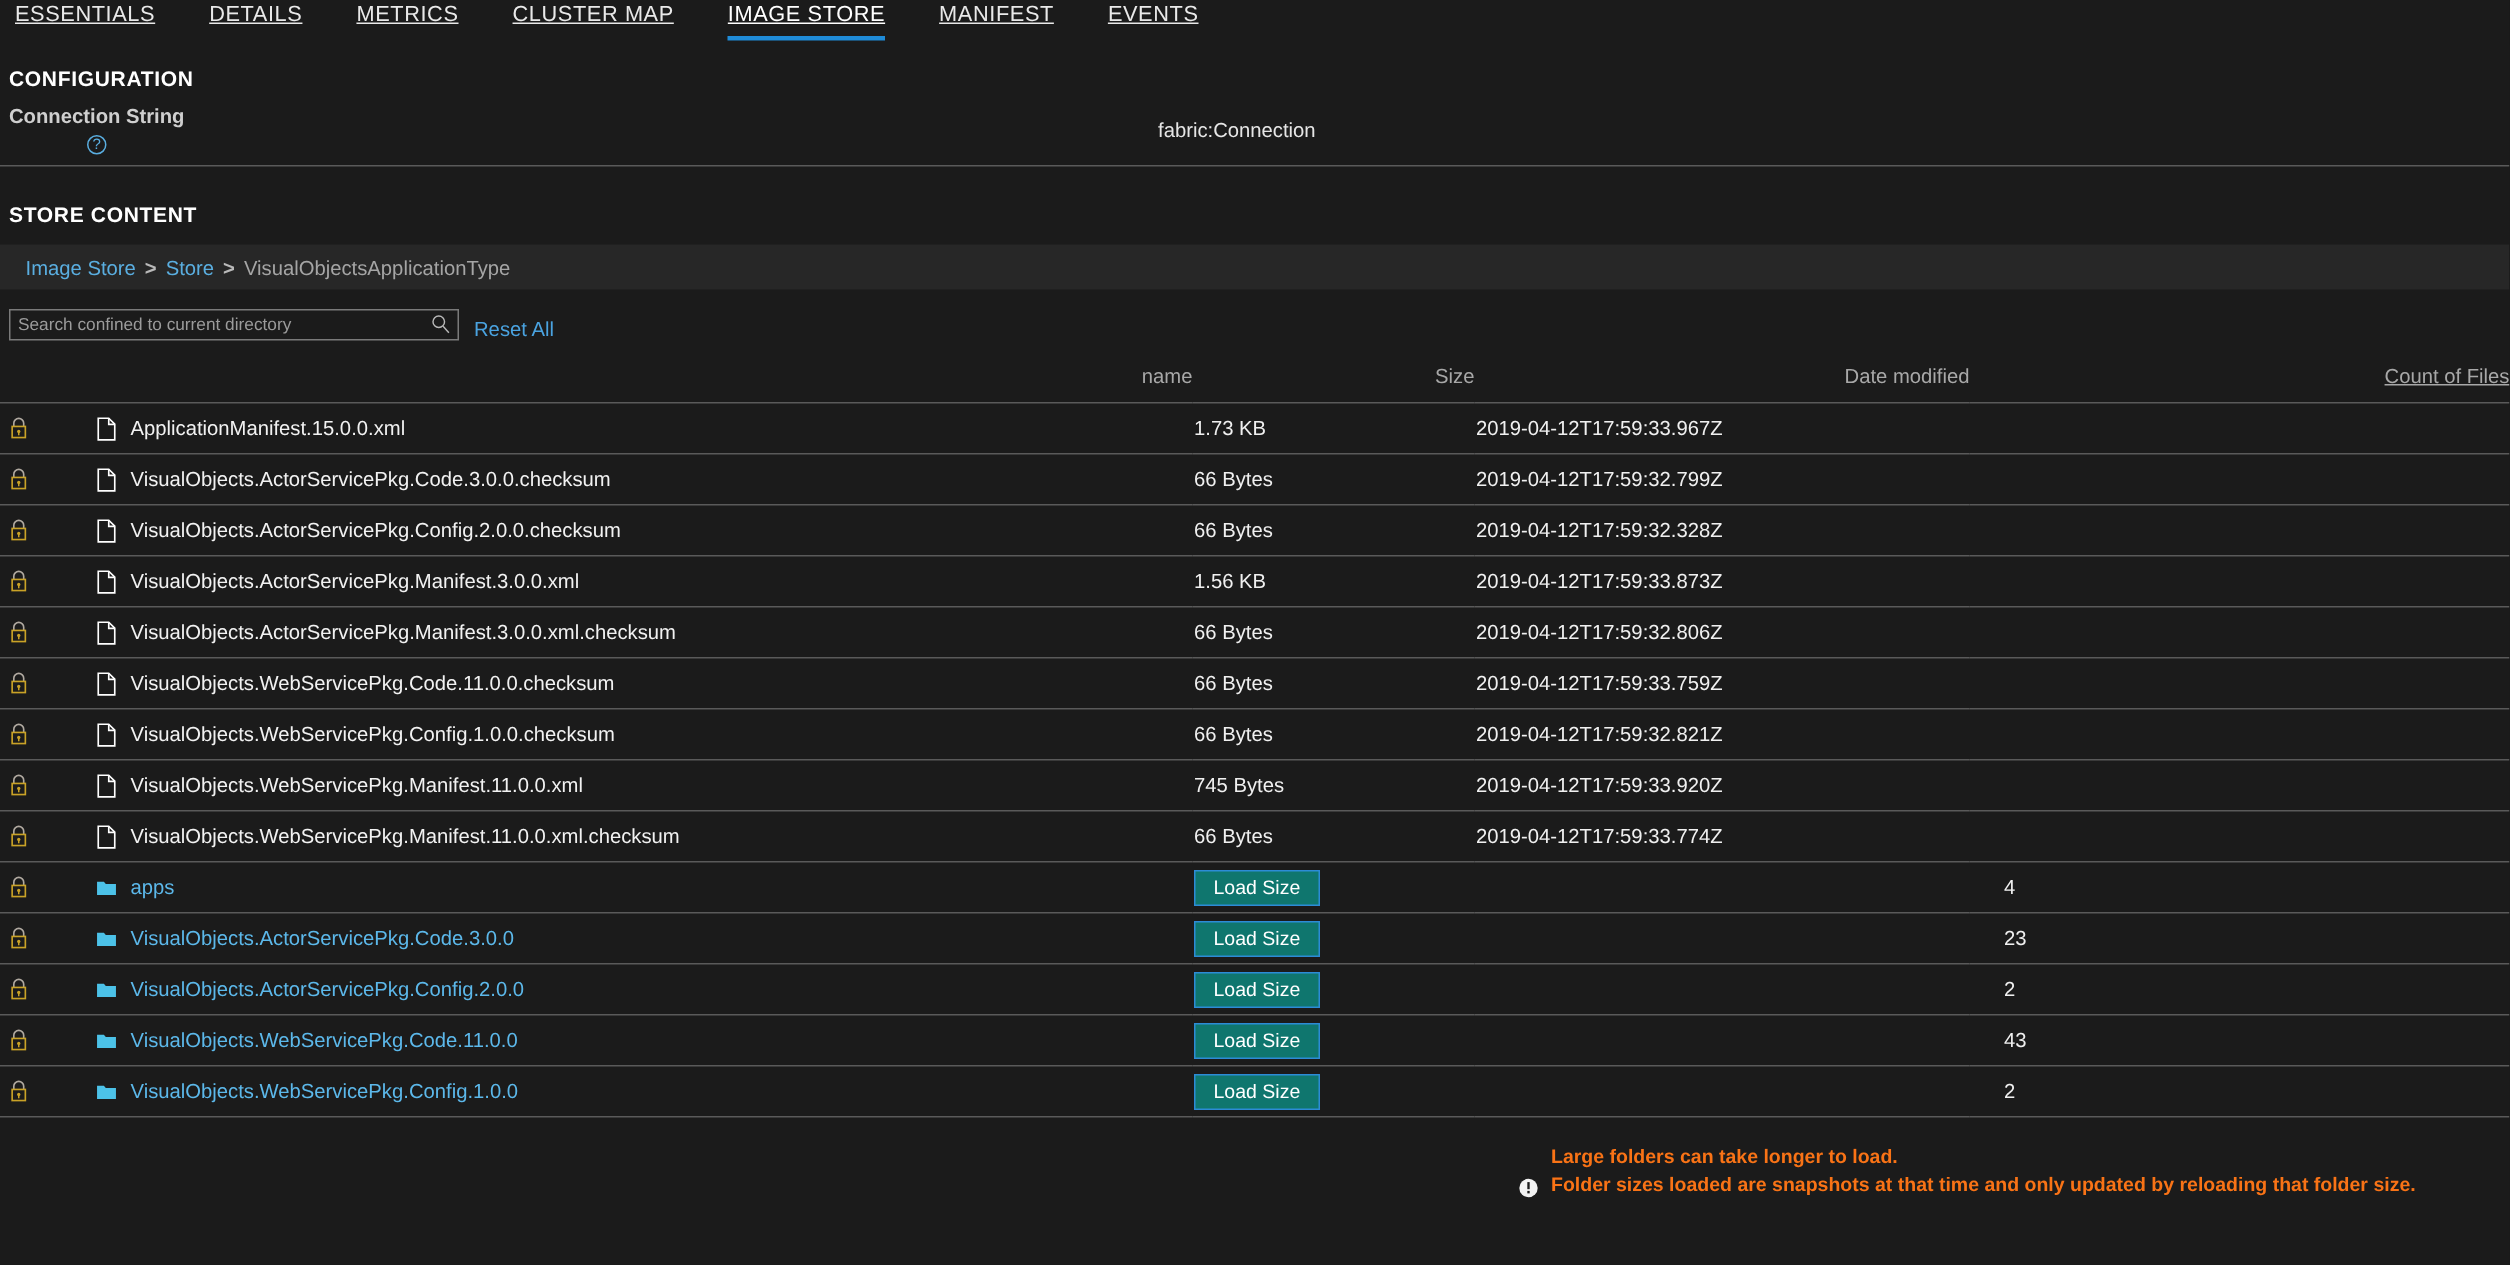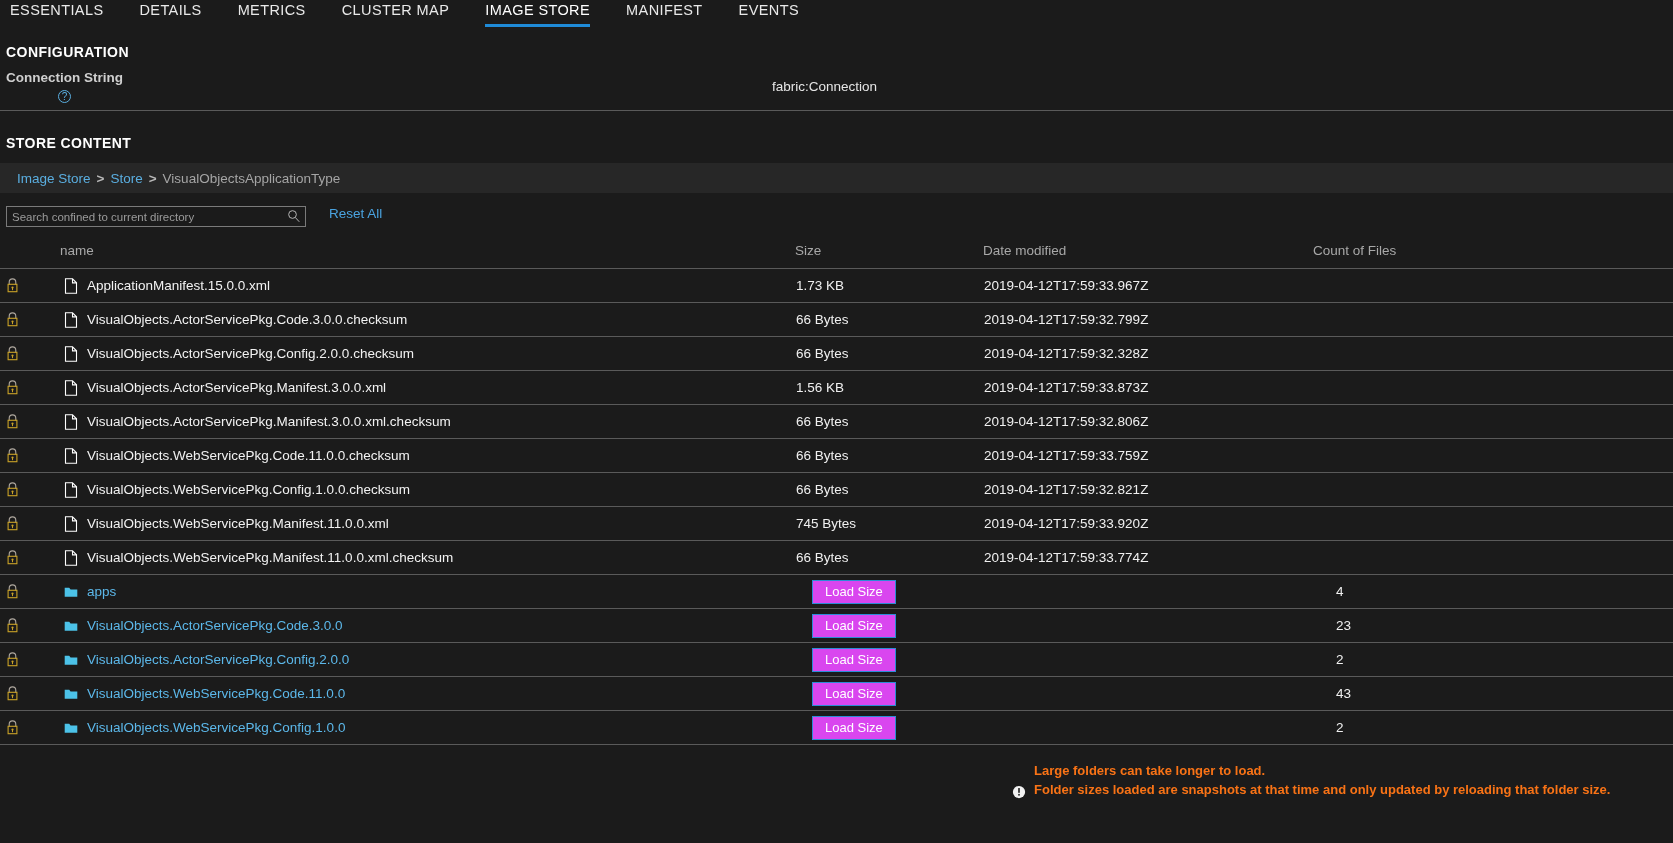--- a/index.html
+++ b/index.html
@@ -26,20 +26,21 @@
   }
   .tab {
     position: relative;
     font-size: 14.5px;
     letter-spacing: .4px;
     color: #e9e9e9;
     padding: 2px 0 9px 0;
     margin: 0 36px 0 0;
     cursor: pointer;
     white-space: nowrap;
+    text-decoration: underline;
   }
   .tab:first-child { margin-left: 2px; }
   .tab.active { color: #ffffff; }
   .tab.active::after {
     content: "";
     position: absolute;
     left: 0; right: 0; bottom: 0;
     height: 3px;
     background: #1f8bd8;
   }
@@ -101,22 +102,22 @@
     font-size: 13.5px;
     gap: 6px;
   }
   .crumb-link { color: #5aaee0; cursor: pointer; }
   .crumb-sep { color: #b9b9b9; font-weight: bold; }
   .crumb-current { color: #a5a5a5; }
 
   
   .search-row {
     display: flex;
-    align-items: flex-start;
-    gap: 23px;
+    align-items: flex-end;
+    gap: 10px;
     padding: 13px 0 10px 6px;
   }
   .search-wrap {
     position: relative;
     width: 300px; height: 21px;
   }
   .search-input {
     width: 100%; height: 100%;
     background: #1b1b1b;
     border: 1px solid #7a7a7a;
@@ -138,61 +139,60 @@
     cursor: pointer;
   }
 
   
   table.store {
     width: 100%;
     border-collapse: collapse;
     font-size: 13.5px;
   }
   table.store th {
-    text-align: left;
+    text-align: right;
     font-weight: normal;
     color: #a8a8a8;
     font-size: 13.5px;
     padding: 6px 0 10px 0;
     border-bottom: 1px solid #5a5a5a;
   }
   table.store td {
     border-bottom: 1px solid #5a5a5a;
     color: #f0f0f0;
     height: 34px;
     vertical-align: middle;
   }
   .col-lock   { width: 60px; padding-left: 6px; }
   .col-name   { width: 735px; }
   .col-size   { width: 188px; }
   .col-date   { width: 330px; margin-top: 40px; }
   .col-count  { width: auto; }
-  th.col-count { text-align: left; }
+  th.col-count { text-align: left; text-decoration: underline; }
 
   .lock-icon { display: block; width: 13px; height: 15px; }
 
   .name-cell {
     display: flex;
     gap: 9px;
     padding-left: 3px;
   }
   .file-icon, .folder-icon { flex: 0 0 auto; width: 14px; height: 16px; }
   .file-name { color: #f2f2f2; }
   .folder-name { color: #5cb8ea; cursor: pointer; }
 
   .load-size-btn {
-    background: #d946ef;
+    background: #0f766e;
     border: 1px solid #2c8cd6;
     color: #ffffff;
     font-family: "Liberation Sans", sans-serif;
     font-size: 13px;
     padding: 4px 12px 5px 12px;
     cursor: pointer;
     line-height: 1;
-    margin-left: 16px;
   }
 
   .count-cell { text-align: left; padding-left: 23px; }
 
   
   .footer-note {
     display: flex;
     align-items: flex-end;
     gap: 8px;
     padding: 16px 0 0 1012px;

